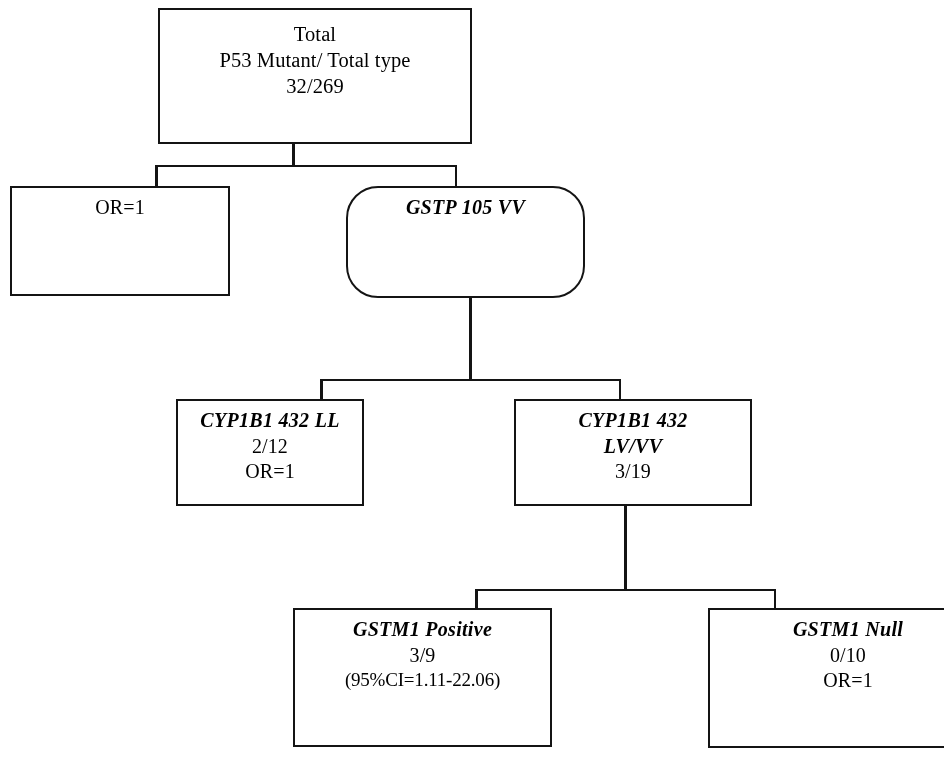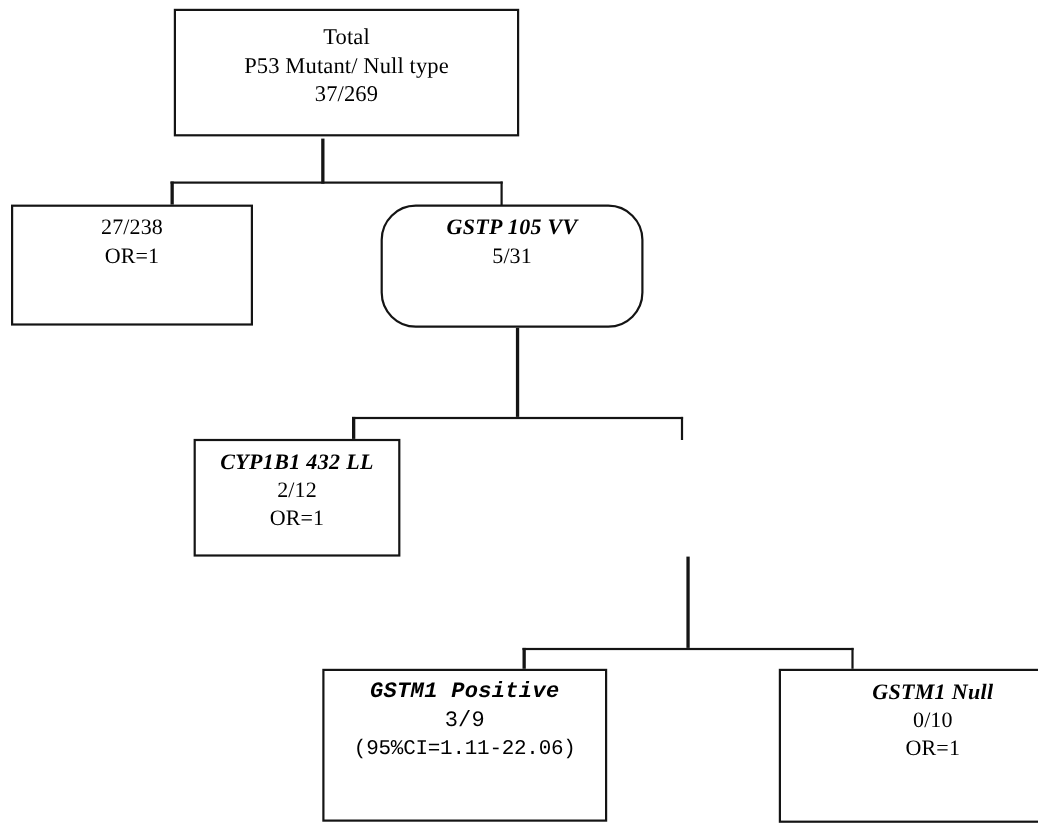--- a/index.html
+++ b/index.html
@@ -77,44 +77,47 @@
   <div class="edge v" style="left:469px; top:298px; height:81px;"></div>
   <div class="edge h" style="left:320px; top:378.5px; width:301px;"></div>
   <div class="edge v" style="left:320px; top:378.5px; height:21px;"></div>
   <div class="edge v" style="left:618.5px; top:378.5px; height:21px;"></div>
 
   <div class="edge v" style="left:624px; top:506px; height:83px;"></div>
   <div class="edge h" style="left:475px; top:588.5px; width:301px;"></div>
   <div class="edge v" style="left:475px; top:588.5px; height:20px;"></div>
   <div class="edge v" style="left:773.5px; top:588.5px; height:20px;"></div>
 
-  <div class="node top-node" style="left:158px; top:8px; width:314px; height:116px;">
+  <div class="node top-node" style="left:158px; top:8px; width:314px; height:136px;">
     <span class="line">Total</span>
-    <span class="line">P53 Mutant/ Null type</span>
-    <span class="line">37/269</span>
+    <span class="line">P53 Mutant/ Total type</span>
+    <span class="line">32/269</span>
   </div>
 
   <div class="node" style="left:10px; top:186px; width:220px; height:110px;">
-    <span class="line">27/238</span>
     <span class="line">OR=1</span>
   </div>
 
   <div class="node" style="left:346px; top:186px; width:239px; height:112px;border-radius:32px;">
     <span class="line ital">GSTP 105 VV</span>
-    <span class="line">5/31</span>
   </div>
 
   <div class="node" style="left:176px; top:399px; width:188px; height:107px;">
     <span class="line ital">CYP1B1 432 LL</span>
     <span class="line">2/12</span>
     <span class="line">OR=1</span>
   </div>
 
+  <div class="node" style="left:514px; top:399px; width:238px; height:107px;">
+    <span class="line ital">CYP1B1 432</span>
+    <span class="line ital">LV/VV</span>
+    <span class="line">3/19</span>
+  </div>
 
-  <div class="node" style="left:293px; top:608px; width:259px; height:139px;font-family:Liberation Mono, monospace;">
+  <div class="node" style="left:293px; top:608px; width:259px; height:139px;">
     <span class="line ital">GSTM1 Positive</span>
     <span class="line">3/9</span>
     <span class="line small">(95%CI=1.11-22.06)</span>
   </div>
 
   <div class="node" style="left:666px; top:608px; width:280px; height:140px;margin-left:42px;">
     <span class="line ital">GSTM1 Null</span>
     <span class="line">0/10</span>
     <span class="line">OR=1</span>
   </div>

